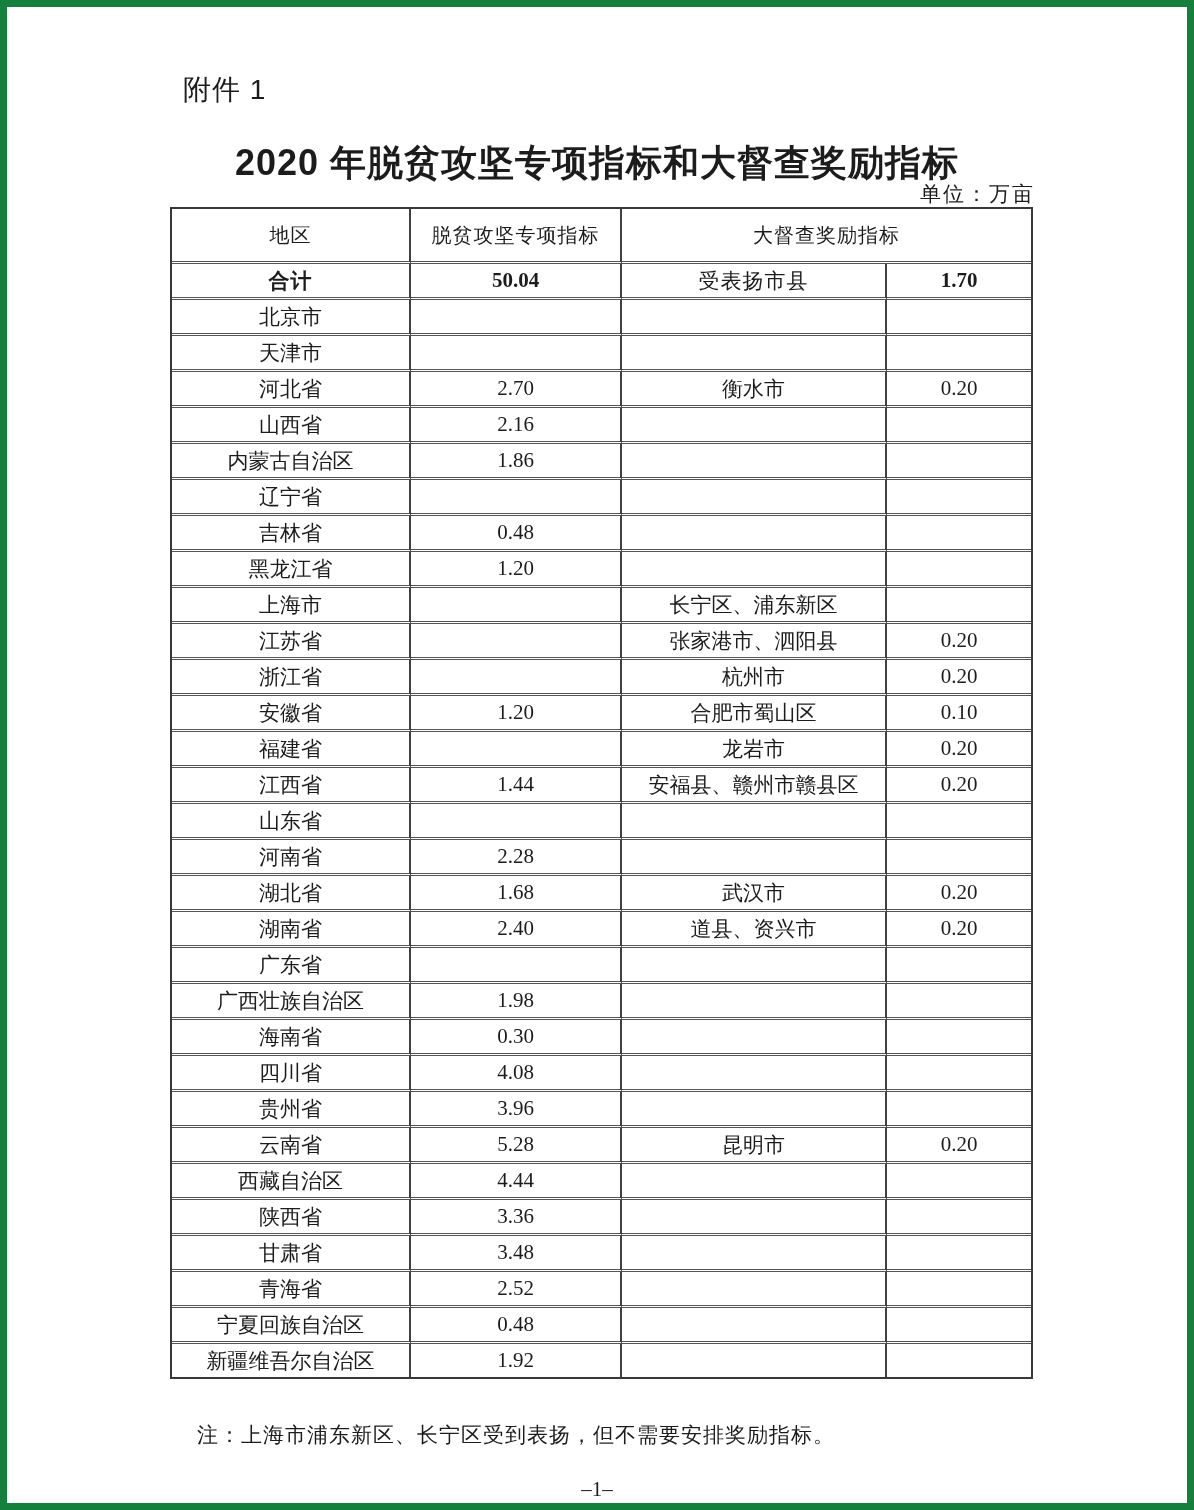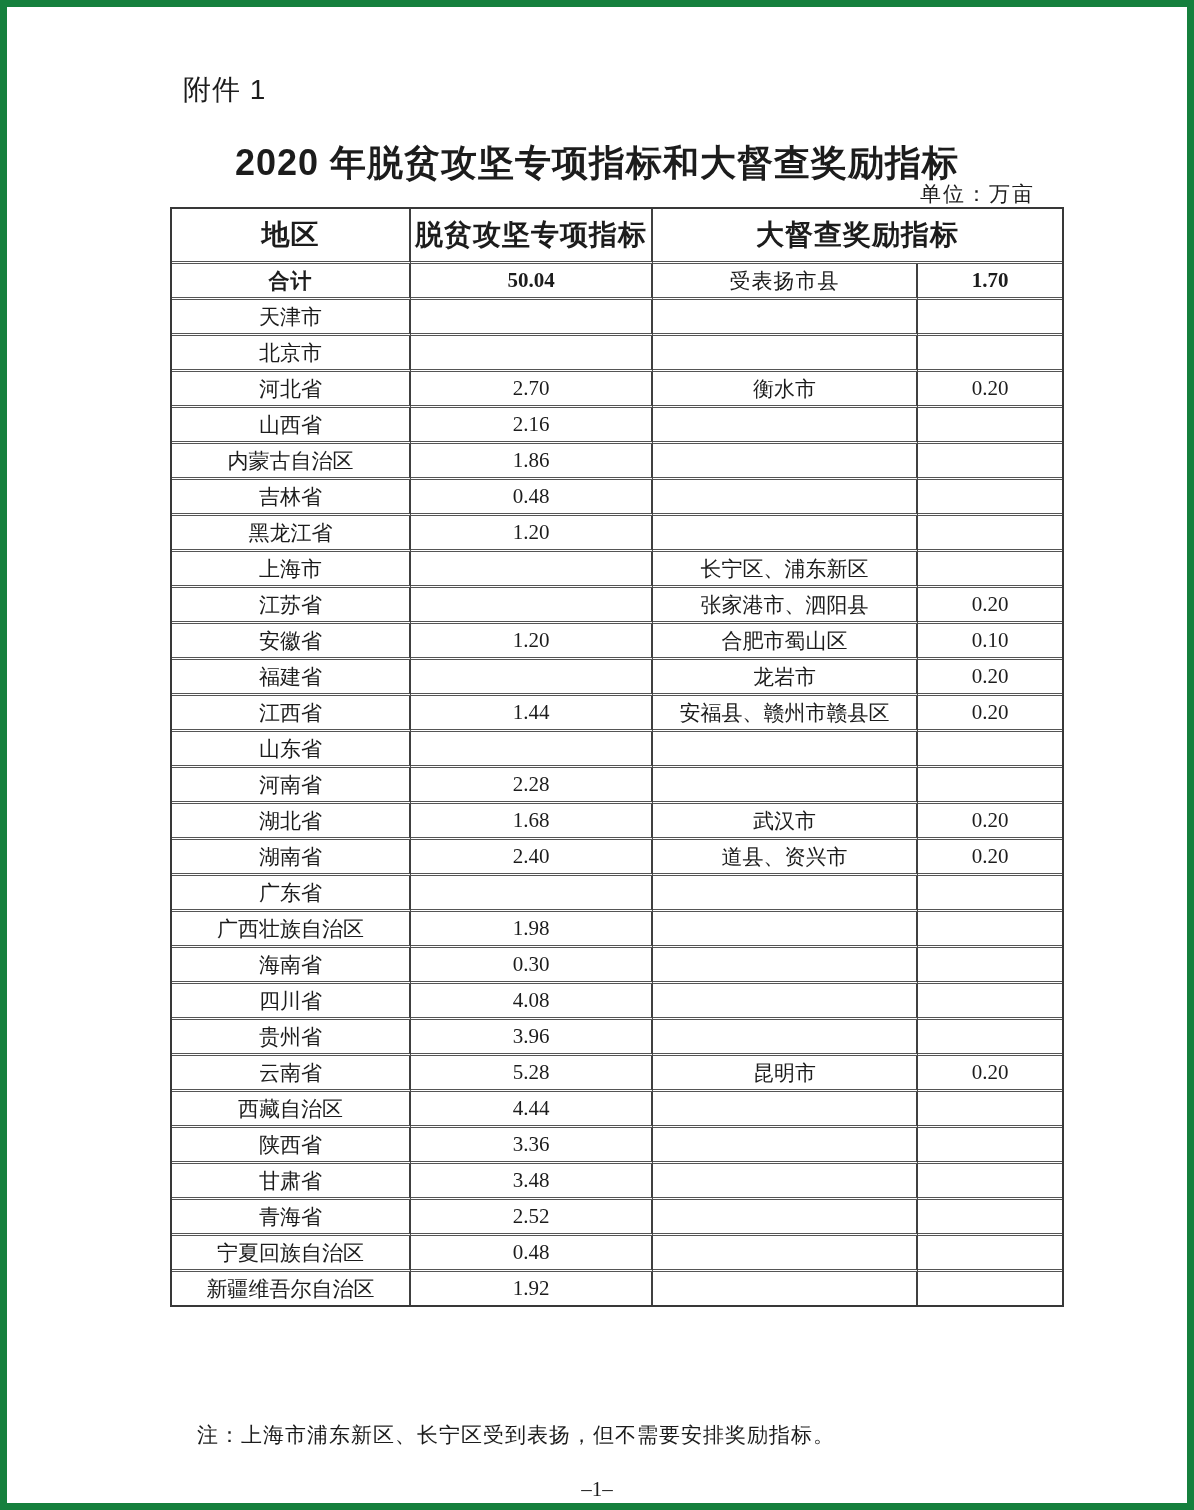--- a/index.html
+++ b/index.html
@@ -70,22 +70,22 @@
     border-bottom: 3px double #555555;
     overflow: hidden;
     white-space: nowrap;
   }
   table.indicator-table td:last-child { border-right: 0; }
   table.indicator-table tr:last-child td { border-bottom: 0; }
 
   tr.header-row td {
     height: 52px;
     font-family: "Liberation Sans", sans-serif;
-    font-size: 28px;
-    font-weight: 700;
+    font-size: 20px;
+    font-weight: 400;
     letter-spacing: 1px;
   }
   tr.total-row td { height: 33px; }
   td.total-region {
     font-family: "Liberation Sans", sans-serif;
     font-size: 22px;
     font-weight: 700;
     letter-spacing: 1px;
   }
   td.total-number, td.total-reward-number {
@@ -140,27 +140,27 @@
         <td colspan="2">大督查奖励指标</td>
       </tr>
       <tr class="total-row">
         <td class="total-region">合计</td>
         <td class="total-number">50.04</td>
         <td class="total-reward-label">受表扬市县</td>
         <td class="total-reward-number">1.70</td>
       </tr>
 
     <tr class="region-row">
+          <td>北京市</td>
+          <td></td>
+          <td></td>
+          <td></td>
+        </tr>
+        <tr class="region-row">
           <td>天津市</td>
-          <td></td>
-          <td></td>
-          <td></td>
-        </tr>
-        <tr class="region-row">
-          <td>北京市</td>
           <td></td>
           <td></td>
           <td></td>
         </tr>
         <tr class="region-row">
           <td>河北省</td>
           <td>2.70</td>
           <td>衡水市</td>
           <td>0.20</td>
         </tr>
@@ -170,20 +170,26 @@
           <td></td>
           <td></td>
         </tr>
         <tr class="region-row">
           <td>内蒙古自治区</td>
           <td>1.86</td>
           <td></td>
           <td></td>
         </tr>
         <tr class="region-row">
+          <td>辽宁省</td>
+          <td></td>
+          <td></td>
+          <td></td>
+        </tr>
+        <tr class="region-row">
           <td>吉林省</td>
           <td>0.48</td>
           <td></td>
           <td></td>
         </tr>
         <tr class="region-row">
           <td>黑龙江省</td>
           <td>1.20</td>
           <td></td>
           <td></td>
@@ -191,20 +197,26 @@
         <tr class="region-row">
           <td>上海市</td>
           <td></td>
           <td>长宁区、浦东新区</td>
           <td></td>
         </tr>
         <tr class="region-row">
           <td>江苏省</td>
           <td></td>
           <td>张家港市、泗阳县</td>
+          <td>0.20</td>
+        </tr>
+        <tr class="region-row">
+          <td>浙江省</td>
+          <td></td>
+          <td>杭州市</td>
           <td>0.20</td>
         </tr>
         <tr class="region-row">
           <td>安徽省</td>
           <td>1.20</td>
           <td>合肥市蜀山区</td>
           <td>0.10</td>
         </tr>
         <tr class="region-row">
           <td>福建省</td>

